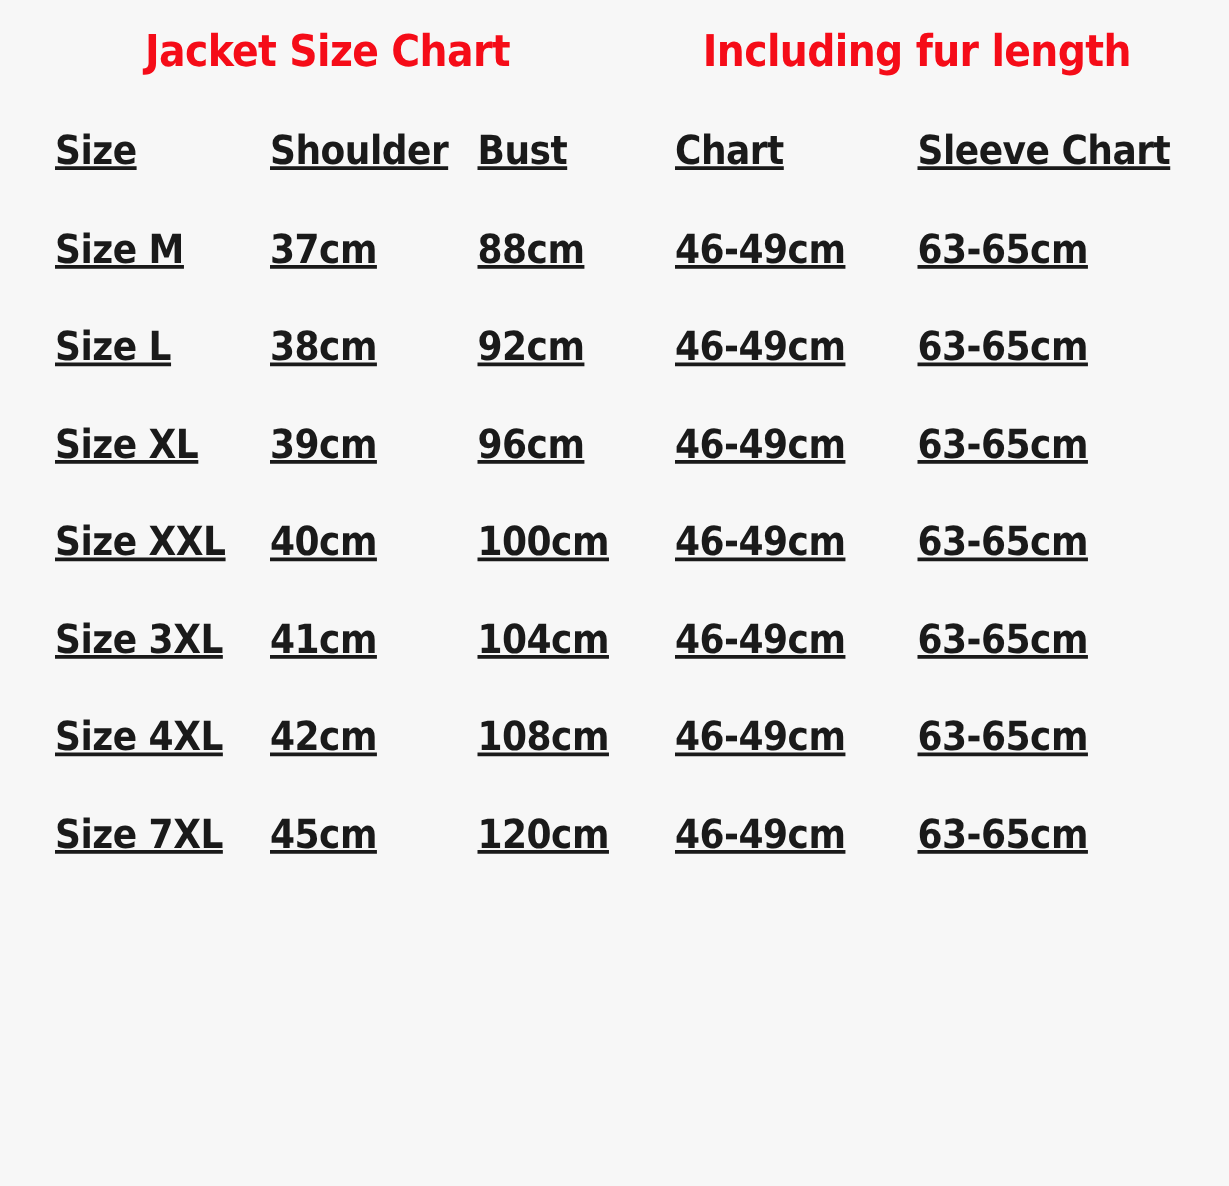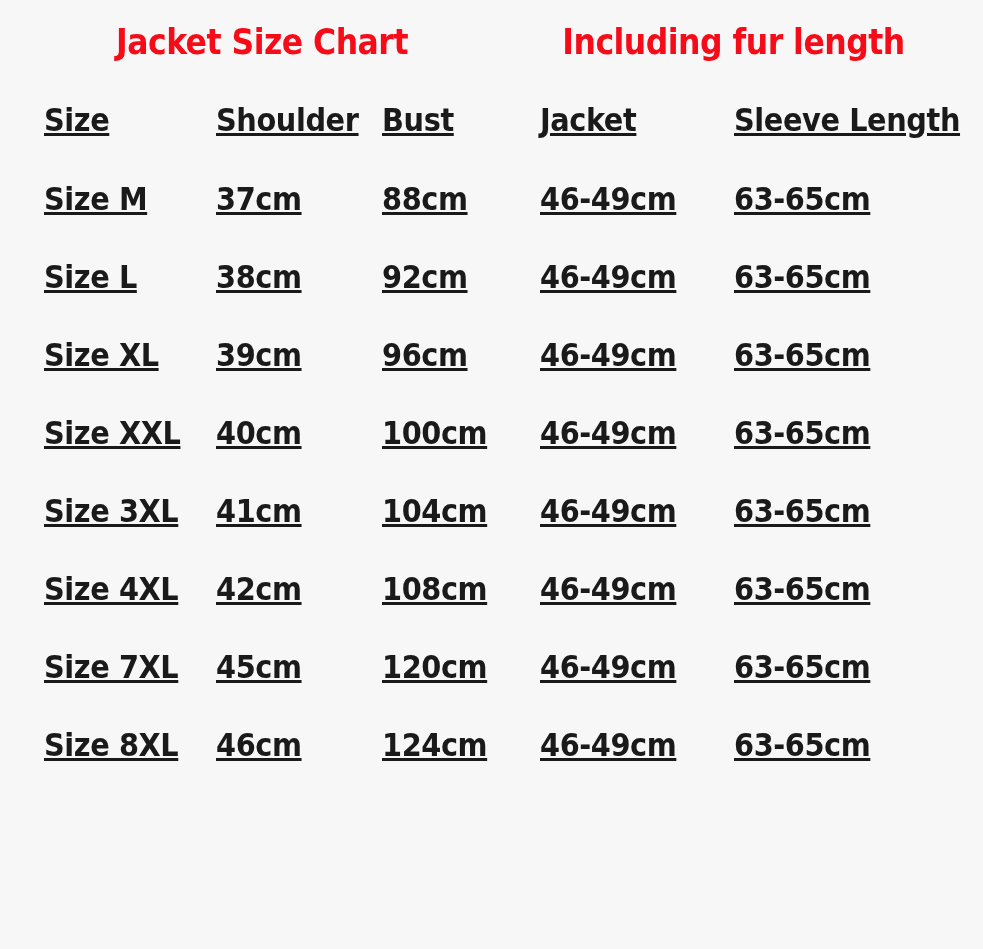--- a/index.html
+++ b/index.html
@@ -86,22 +86,22 @@
         <col class="c1">
         <col class="c2">
         <col class="c3">
         <col class="c4">
     </colgroup>
     <thead>
       <tr>
         <th>Size</th>
         <th>Shoulder</th>
         <th>Bust</th>
-        <th>Jacket</th>
-        <th>Sleeve Length</th>
+        <th>Chart</th>
+        <th>Sleeve Chart</th>
       </tr>
     </thead>
     <tbody>
       <tr>
         <td>Size M</td>
         <td>37cm</td>
         <td>88cm</td>
         <td>46-49cm</td>
         <td>63-65cm</td>
       </tr>
@@ -140,23 +140,16 @@
         <td>46-49cm</td>
         <td>63-65cm</td>
       </tr>
       <tr>
         <td>Size 7XL</td>
         <td>45cm</td>
         <td>120cm</td>
         <td>46-49cm</td>
         <td>63-65cm</td>
       </tr>
-      <tr>
-        <td>Size 8XL</td>
-        <td>46cm</td>
-        <td>124cm</td>
-        <td>46-49cm</td>
-        <td>63-65cm</td>
-      </tr>
     </tbody>
   </table>
 
 </div>
 
 </body></html>

